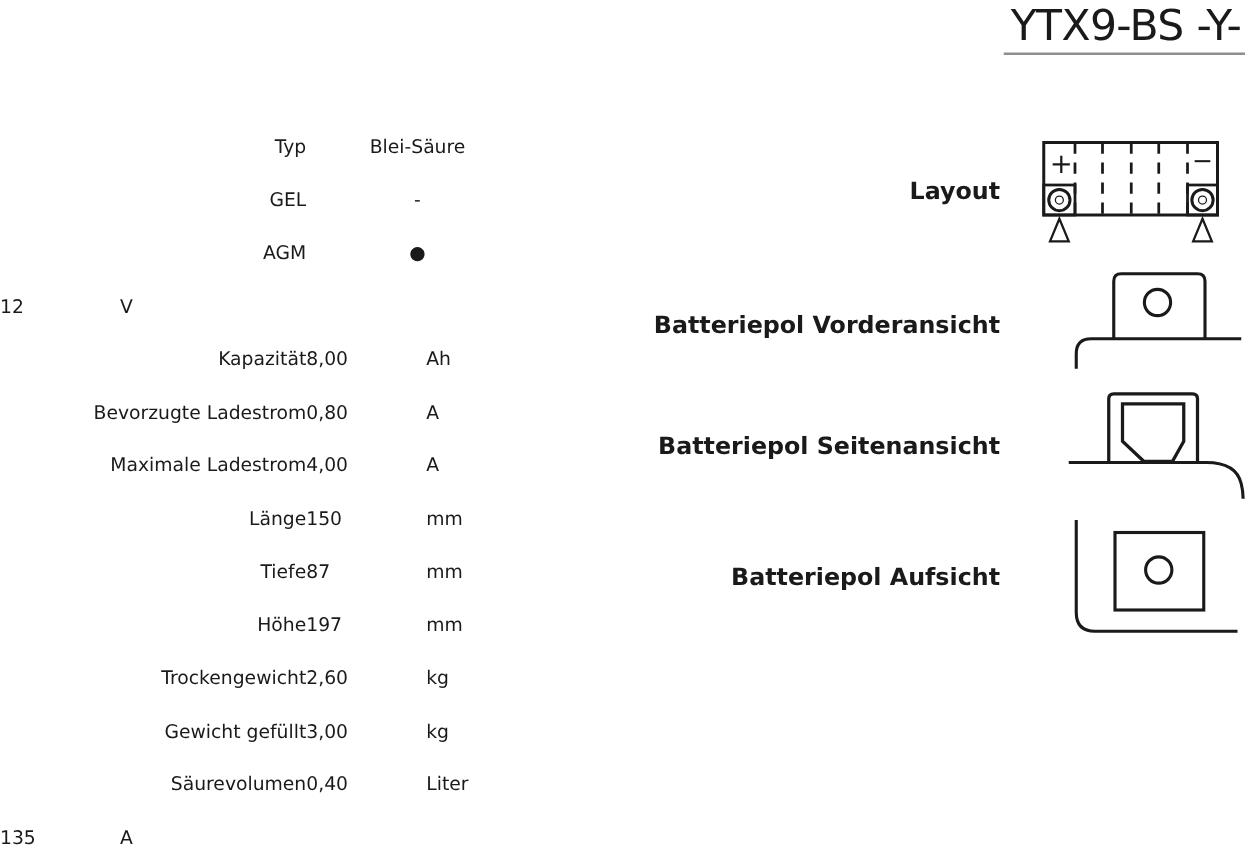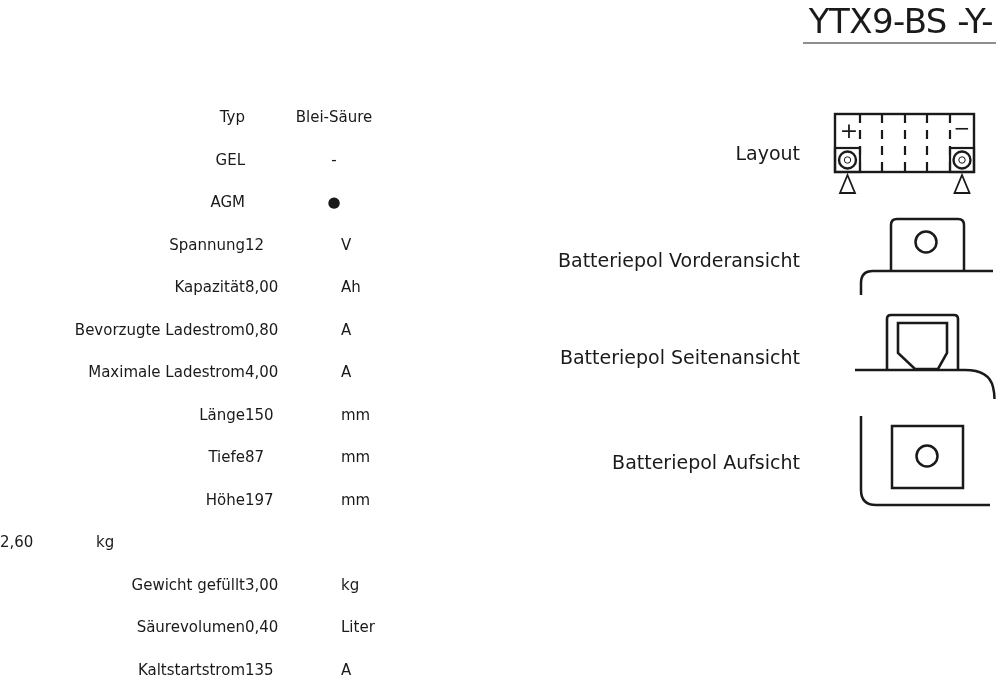--- a/index.html
+++ b/index.html
@@ -23,21 +23,21 @@
   
   .spec-table{position:absolute;left:0;top:96px;}
   .spec-row{display:flex;align-items:center;height:42.5px;font-size:15px;}
   .cell-label{width:245px;text-align:right;white-space:nowrap;}
   .cell-value{width:81px;white-space:nowrap;}
   .cell-unit{width:70px;margin-left:15px;text-align:left;white-space:nowrap;}
   .cell-span{width:134px;padding-left:22px;text-align:center;white-space:nowrap;}
   
   .diagram-label{
     position:absolute;right:200px;
-    font-size:19px;line-height:26px;white-space:nowrap;
+    font-size:19px;line-height:26px;white-space:nowrap;font-weight:bold;
   }
   #label-layout{top:140px;}
   #label-front {top:247px;margin-left:41px;}
   #label-side  {top:344px;}
   #label-top   {top:449px;}
   .diagram{position:absolute;}
   #diagram-layout{left:825px;top:105px;}
   #diagram-front {left:840px;top:210px;}
   #diagram-side  {left:830px;top:305px;}
   #diagram-top   {left:845px;top:408px;}
@@ -62,21 +62,20 @@
     <div class="cell-label">GEL</div>
     <div class="cell-span">-</div>
 
   </div>
     <div class="spec-row">
     <div class="cell-label">AGM</div>
     <div class="cell-span">●</div>
 
   </div>
     <div class="spec-row">
-    <div class="cell-label">Spannung</div>
     <div class="cell-value">12</div>
     <div class="cell-unit">V</div>
   </div>
     <div class="spec-row">
     <div class="cell-label">Kapazität</div>
     <div class="cell-value">8,00</div>
     <div class="cell-unit">Ah</div>
   </div>
     <div class="spec-row">
     <div class="cell-label">Bevorzugte Ladestrom</div>
@@ -97,35 +96,35 @@
     <div class="cell-label">Tiefe</div>
     <div class="cell-value">87</div>
     <div class="cell-unit">mm</div>
   </div>
     <div class="spec-row">
     <div class="cell-label">Höhe</div>
     <div class="cell-value">197</div>
     <div class="cell-unit">mm</div>
   </div>
     <div class="spec-row">
+    <div class="cell-label">Trockengewicht</div>
     <div class="cell-value">2,60</div>
     <div class="cell-unit">kg</div>
   </div>
     <div class="spec-row">
     <div class="cell-label">Gewicht gefüllt</div>
     <div class="cell-value">3,00</div>
     <div class="cell-unit">kg</div>
   </div>
     <div class="spec-row">
     <div class="cell-label">Säurevolumen</div>
     <div class="cell-value">0,40</div>
     <div class="cell-unit">Liter</div>
   </div>
     <div class="spec-row">
-    <div class="cell-label">Kaltstartstrom</div>
     <div class="cell-value">135</div>
     <div class="cell-unit">A</div>
   </div>
   </div>
 
 <div class="diagram-label" id="label-layout">Layout</div>
 <div class="diagram-label" id="label-front">Batteriepol Vorderansicht</div>
 <div class="diagram-label" id="label-side">Batteriepol Seitenansicht</div>
 <div class="diagram-label" id="label-top">Batteriepol Aufsicht</div>
 

